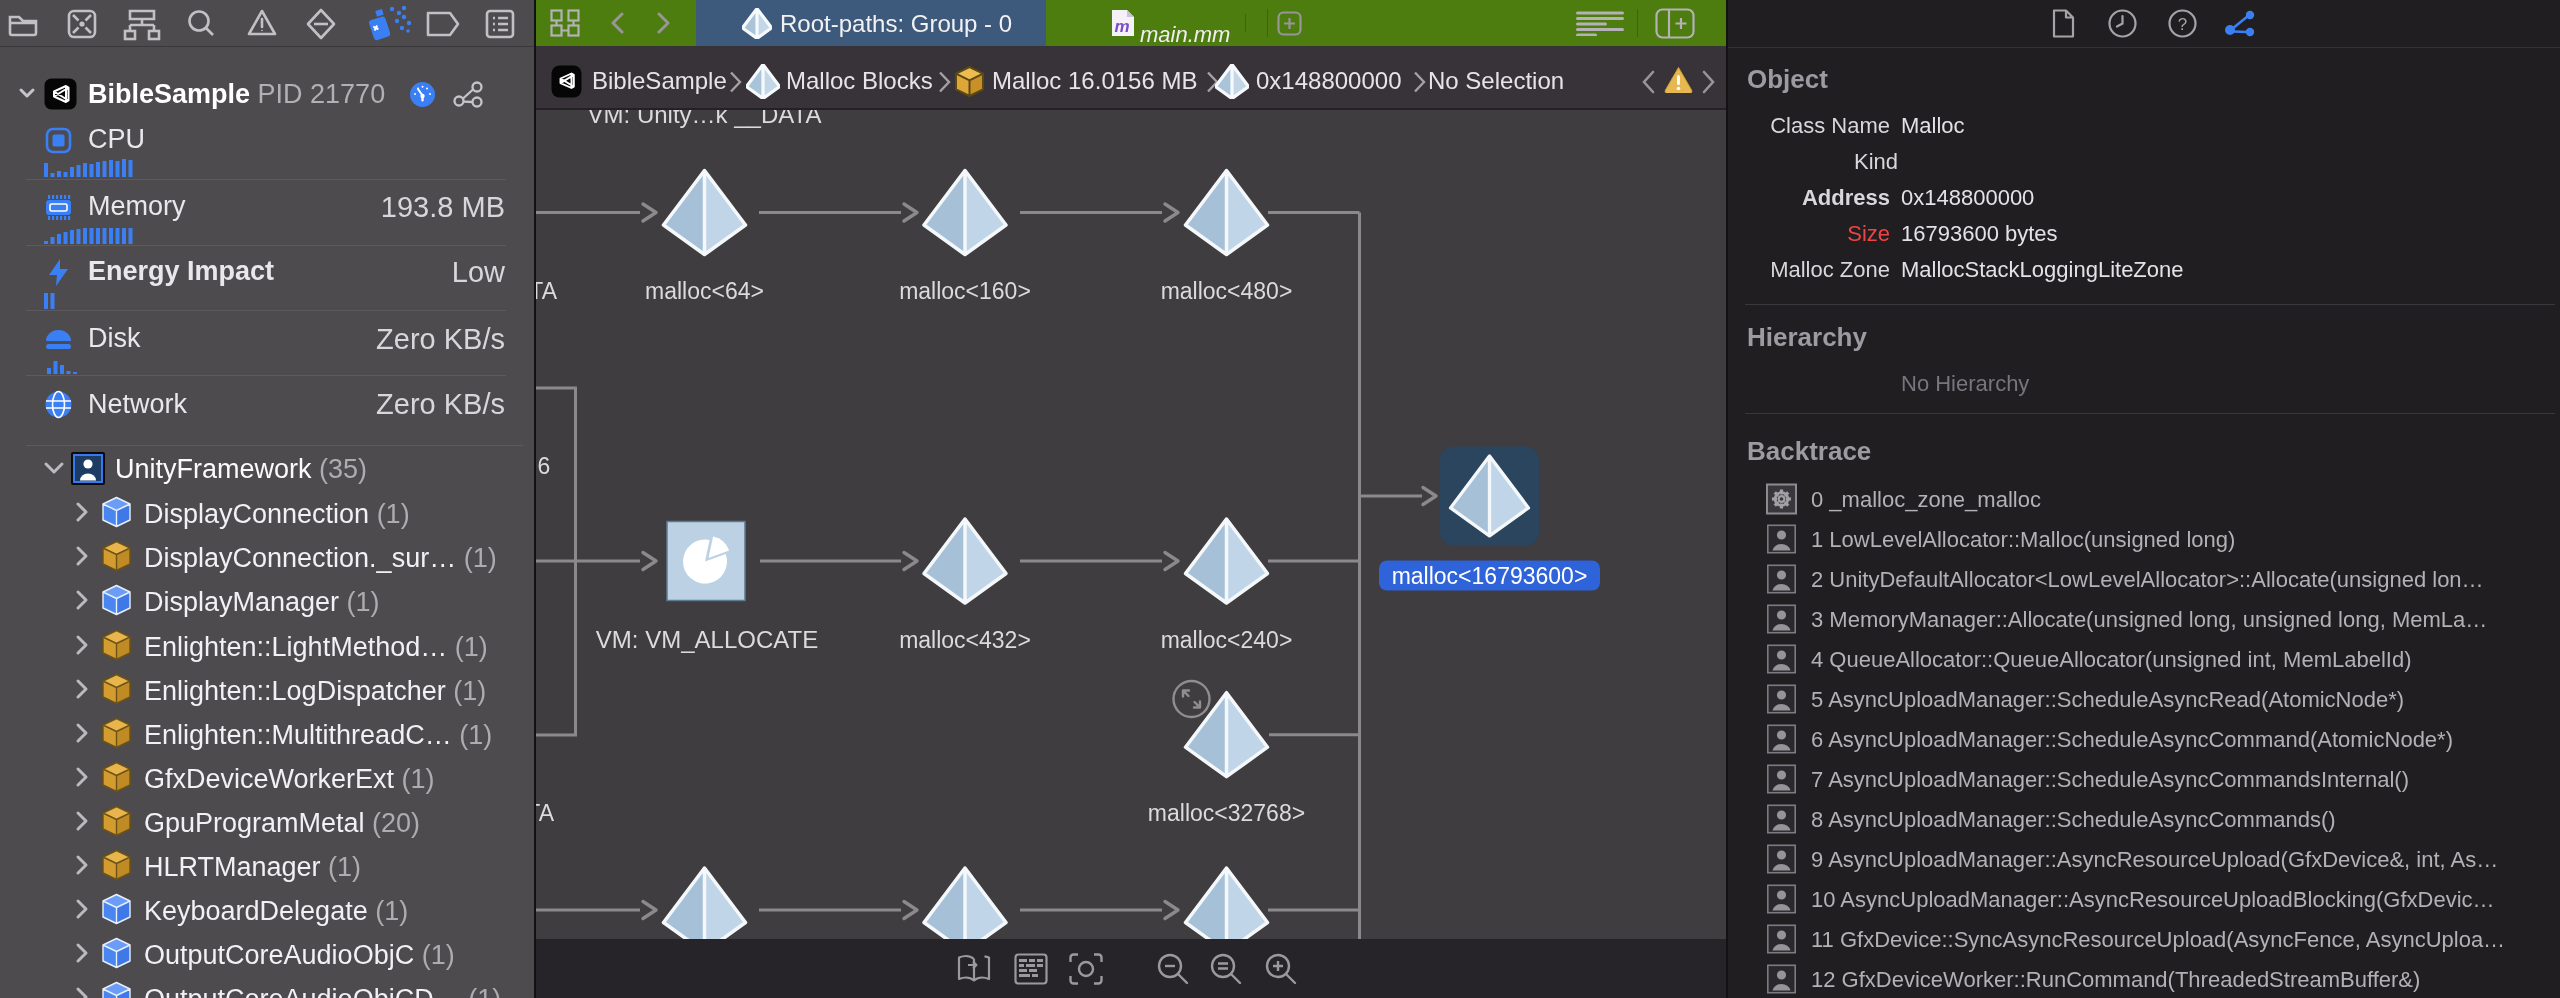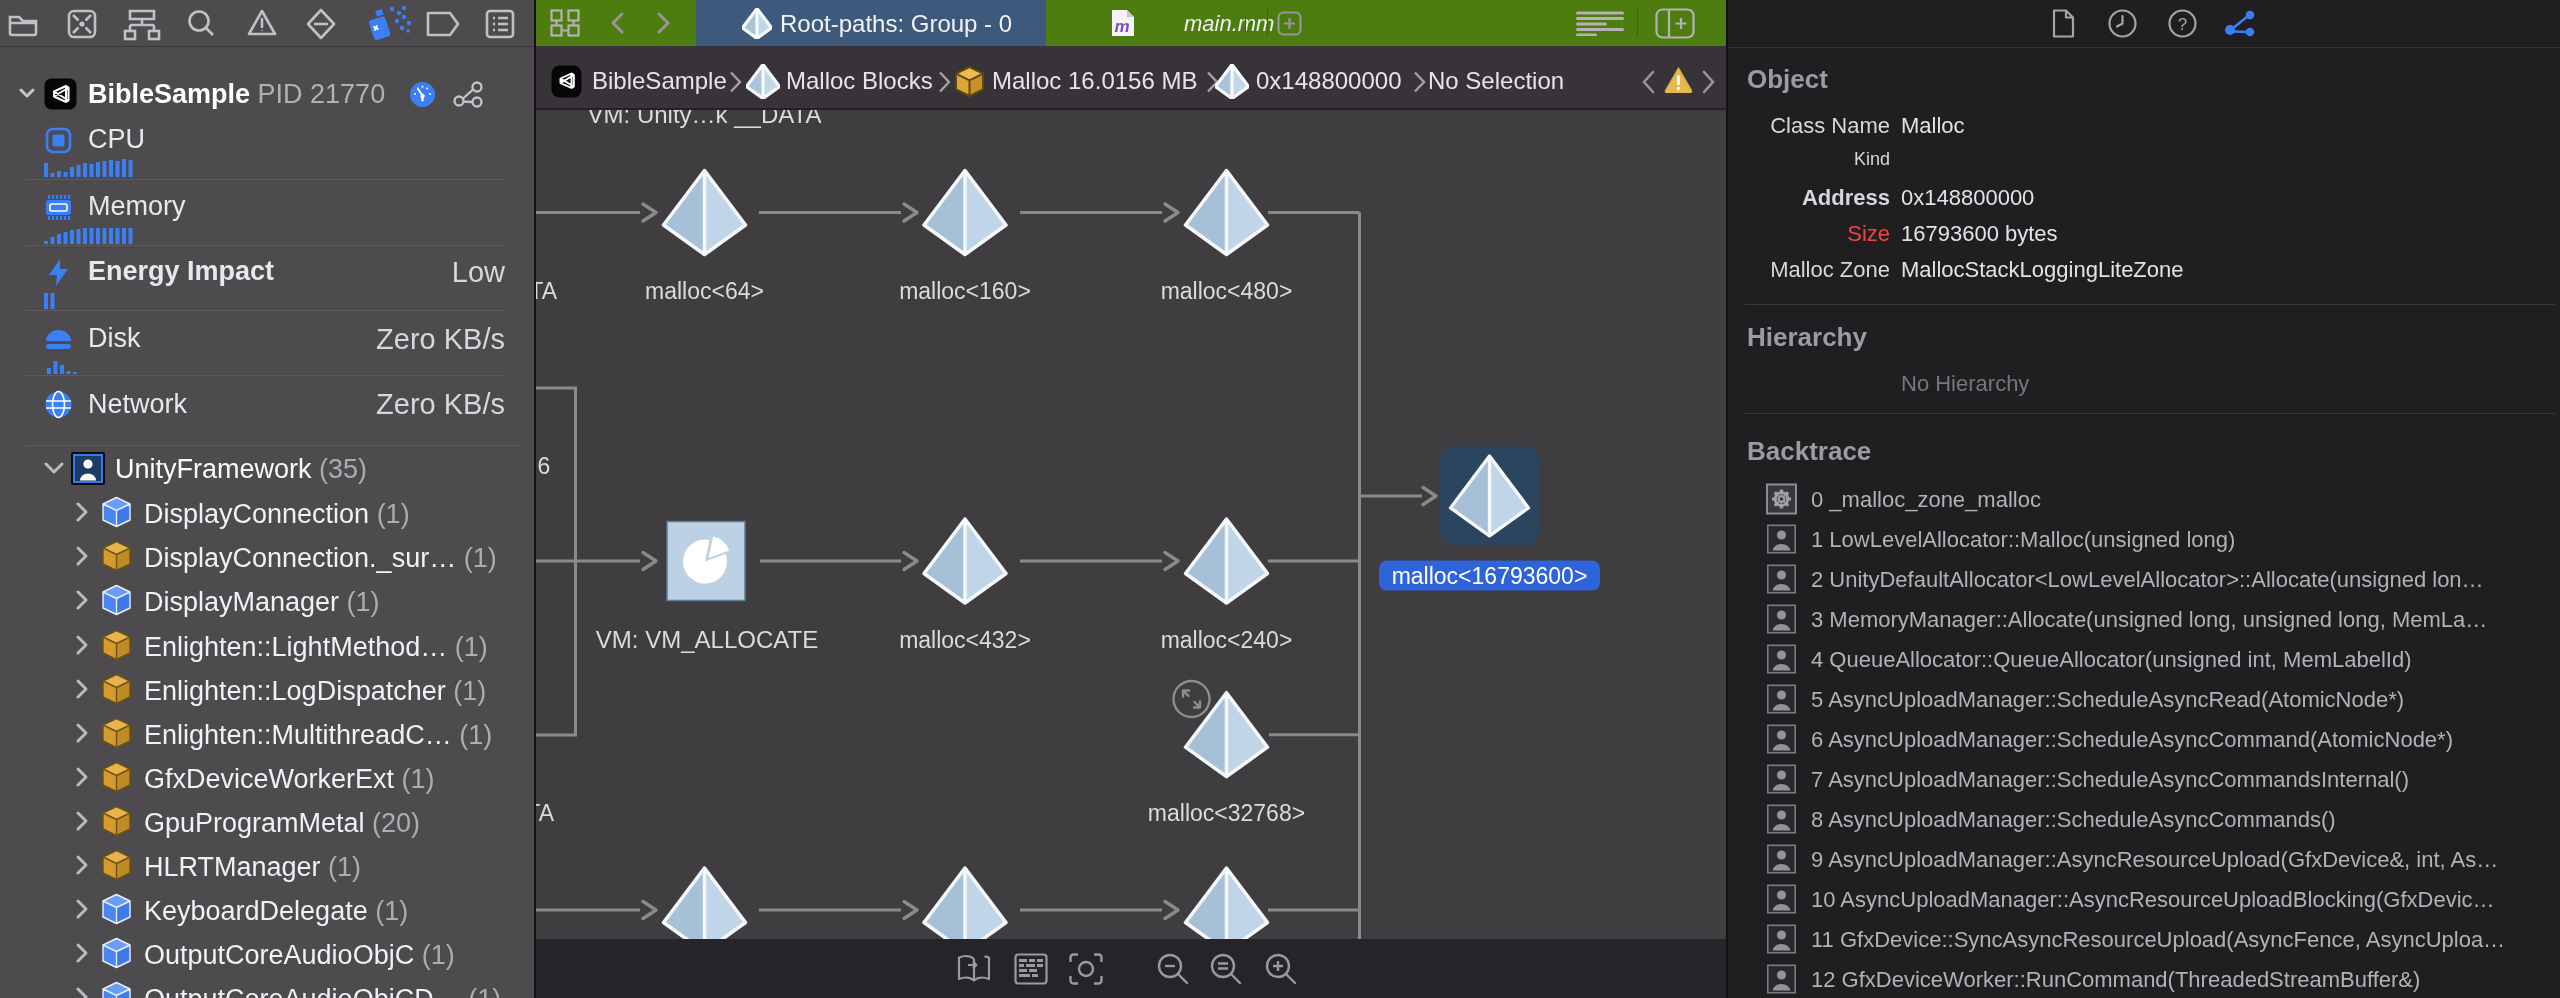--- a/index.html
+++ b/index.html
@@ -131,20 +131,21 @@
       <rect x="4" y="23" width="2.2" height="4"></rect>
         <rect x="8" y="23" width="2.2" height="4"></rect>
         <rect x="12" y="23" width="2.2" height="4"></rect>
         <rect x="16" y="23" width="2.2" height="4"></rect>
         <rect x="20" y="23" width="2.2" height="4"></rect>
         <rect x="24" y="23" width="2.2" height="4"></rect>
     </g>
     <rect x="6" y="11" width="17" height="7" rx="1.5" fill="none" stroke="#ffffff" stroke-width="1.6"></rect>
   </svg>
   <div class="srow" style="left:88px;top:191px;font-size:27px;color:#e9e7eb;">Memory</div>
+  <div class="srow" style="left:0;top:191px;width:505px;text-align:right;font-size:29px;color:#d8d6da;">193.8 MB</div>
   <svg class="abs" style="left:44px;top:225px" width="100" height="19" viewBox="0 0 100 19">
     <g fill="#3b7ff5">
       <rect x="0" y="16" width="4" height="3"></rect>
         <rect x="6.5" y="12" width="4" height="7"></rect>
         <rect x="13" y="9" width="4" height="10"></rect>
         <rect x="19.5" y="7" width="4" height="12"></rect>
         <rect x="26" y="5" width="4" height="14"></rect>
         <rect x="32.5" y="4" width="4" height="15"></rect>
         <rect x="39" y="3" width="4" height="16"></rect>
         <rect x="45.5" y="3" width="4" height="16"></rect>
@@ -310,21 +311,21 @@
         <polygon points="0,-42 41,12.5 0,42" fill="#c3d7e8"></polygon>
         <path d="M0,-42 L-41,12.5 L0,42 L41,12.5 Z M0,-42 V42" fill="none" stroke="#f7fafc" stroke-width="9" stroke-linejoin="round"></path>
       </g>
     </svg>
     <div class="srow" style="left:244px;top:10px;font-size:24px;color:#f2f2f4;">Root-paths: Group - 0</div>
     <svg class="abs" style="left:574px;top:8px" width="26" height="30" viewBox="0 0 26 30">
       <path d="M2 2 h15 l7 7 v19 h-22 z" fill="#f4f2f8"></path>
       <path d="M17 2 l7 7 h-7 z" fill="#c9c2d8"></path>
       <text x="12" y="24" font-size="17" font-weight="bold" fill="#7b4dc8" text-anchor="middle" font-style="italic">m</text>
     </svg>
-    <div class="srow" style="left:604px;top:11px;font-size:22px;color:#f0eef2;font-style:italic;margin-left:44px;">main.mm</div>
+    <div class="srow" style="left:604px;top:22px;font-size:22px;color:#f0eef2;font-style:italic;">main.mm</div>
     <div class="abs" style="left:709px;top:14px;width:1px;height:18px;background:#504d51"></div>
     <div class="abs" style="left:731px;top:9px;width:1px;height:28px;background:#504d51"></div>
     <svg class="abs" style="left:741px;top:11px" width="25" height="25" viewBox="0 0 25 25">
       <rect x="1.5" y="1.5" width="22" height="22" rx="5" stroke="#98969a" stroke-width="2.2" fill="none"></rect>
       <path d="M12.5 7 v11 M7 12.5 h11" stroke="#98969a" stroke-width="2.2"></path>
     </svg>
     <svg class="abs" style="left:1040px;top:11px" width="48" height="25" viewBox="0 0 48 25">
       <g stroke="#b4b2b6" stroke-width="3" stroke-linecap="round">
         <path d="M1.5 2 h45 M1.5 7.5 h45 M1.5 13 h28 M1.5 18.5 h45 M1.5 24 h18"></path>
       </g>
@@ -555,21 +556,21 @@
       <circle cx="6" cy="22" r="5"></circle>
         <circle cx="26" cy="7" r="4.2"></circle>
         <circle cx="26" cy="24" r="4.2"></circle>
     </g>
   </svg>
   <div class="abs" style="left:0;top:47px;width:832px;height:1px;background:#343236"></div>
 
   <div class="srow" style="left:19px;top:64px;font-size:26px;font-weight:bold;color:#9d9ba1;">Object</div>
   <div class="srow" style="left:0;top:113px;width:162px;text-align:right;font-size:22px;color:#d9d7db;">Class Name</div>
   <div class="srow" style="left:173px;top:113px;font-size:22px;color:#e4e2e6;">Malloc</div>
-  <div class="srow" style="left:0;top:149px;width:162px;text-align:right;font-size:18px;color:#d9d7db;">Kind</div>
+  <div class="srow" style="left:0;top:149px;width:162px;text-align:right;font-size:22px;color:#d9d7db;padding-left:8px;">Kind</div>
   <div class="srow" style="left:0;top:185px;width:162px;text-align:right;font-size:22px;color:#d9d7db;font-weight:bold;">Address</div>
   <div class="srow" style="left:173px;top:185px;font-size:22px;color:#e4e2e6;">0x148800000</div>
   <div class="srow" style="left:0;top:221px;width:162px;text-align:right;font-size:22px;color:#ef4444;">Size</div>
   <div class="srow" style="left:173px;top:221px;font-size:22px;color:#e4e2e6;">16793600 bytes</div>
   <div class="srow" style="left:0;top:257px;width:162px;text-align:right;font-size:22px;color:#d9d7db;">Malloc Zone</div>
   <div class="srow" style="left:173px;top:257px;font-size:22px;color:#e4e2e6;">MallocStackLoggingLiteZone</div>
   <div class="abs" style="left:17px;top:304px;width:810px;height:1px;background:#3a383c"></div>
 
   <div class="srow" style="left:19px;top:322px;font-size:26px;font-weight:bold;color:#9d9ba1;">Hierarchy</div>
   <div class="srow" style="left:173px;top:371px;font-size:22px;color:#78767c;">No Hierarchy</div>

